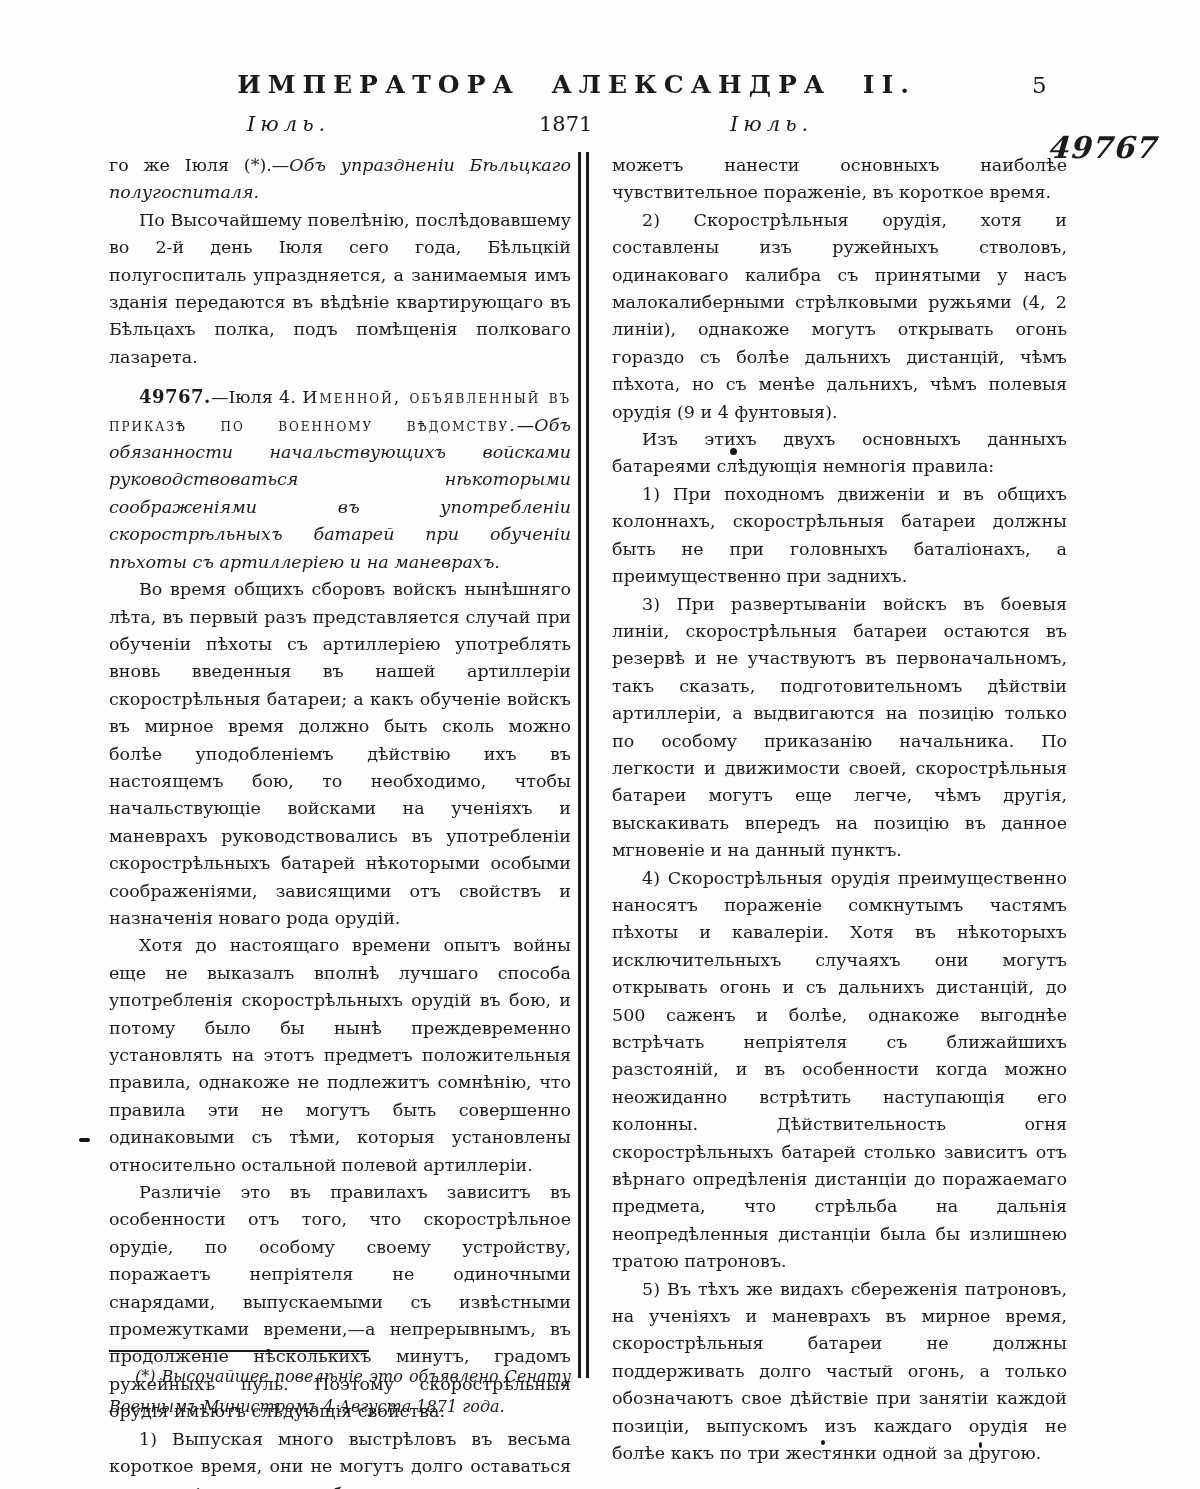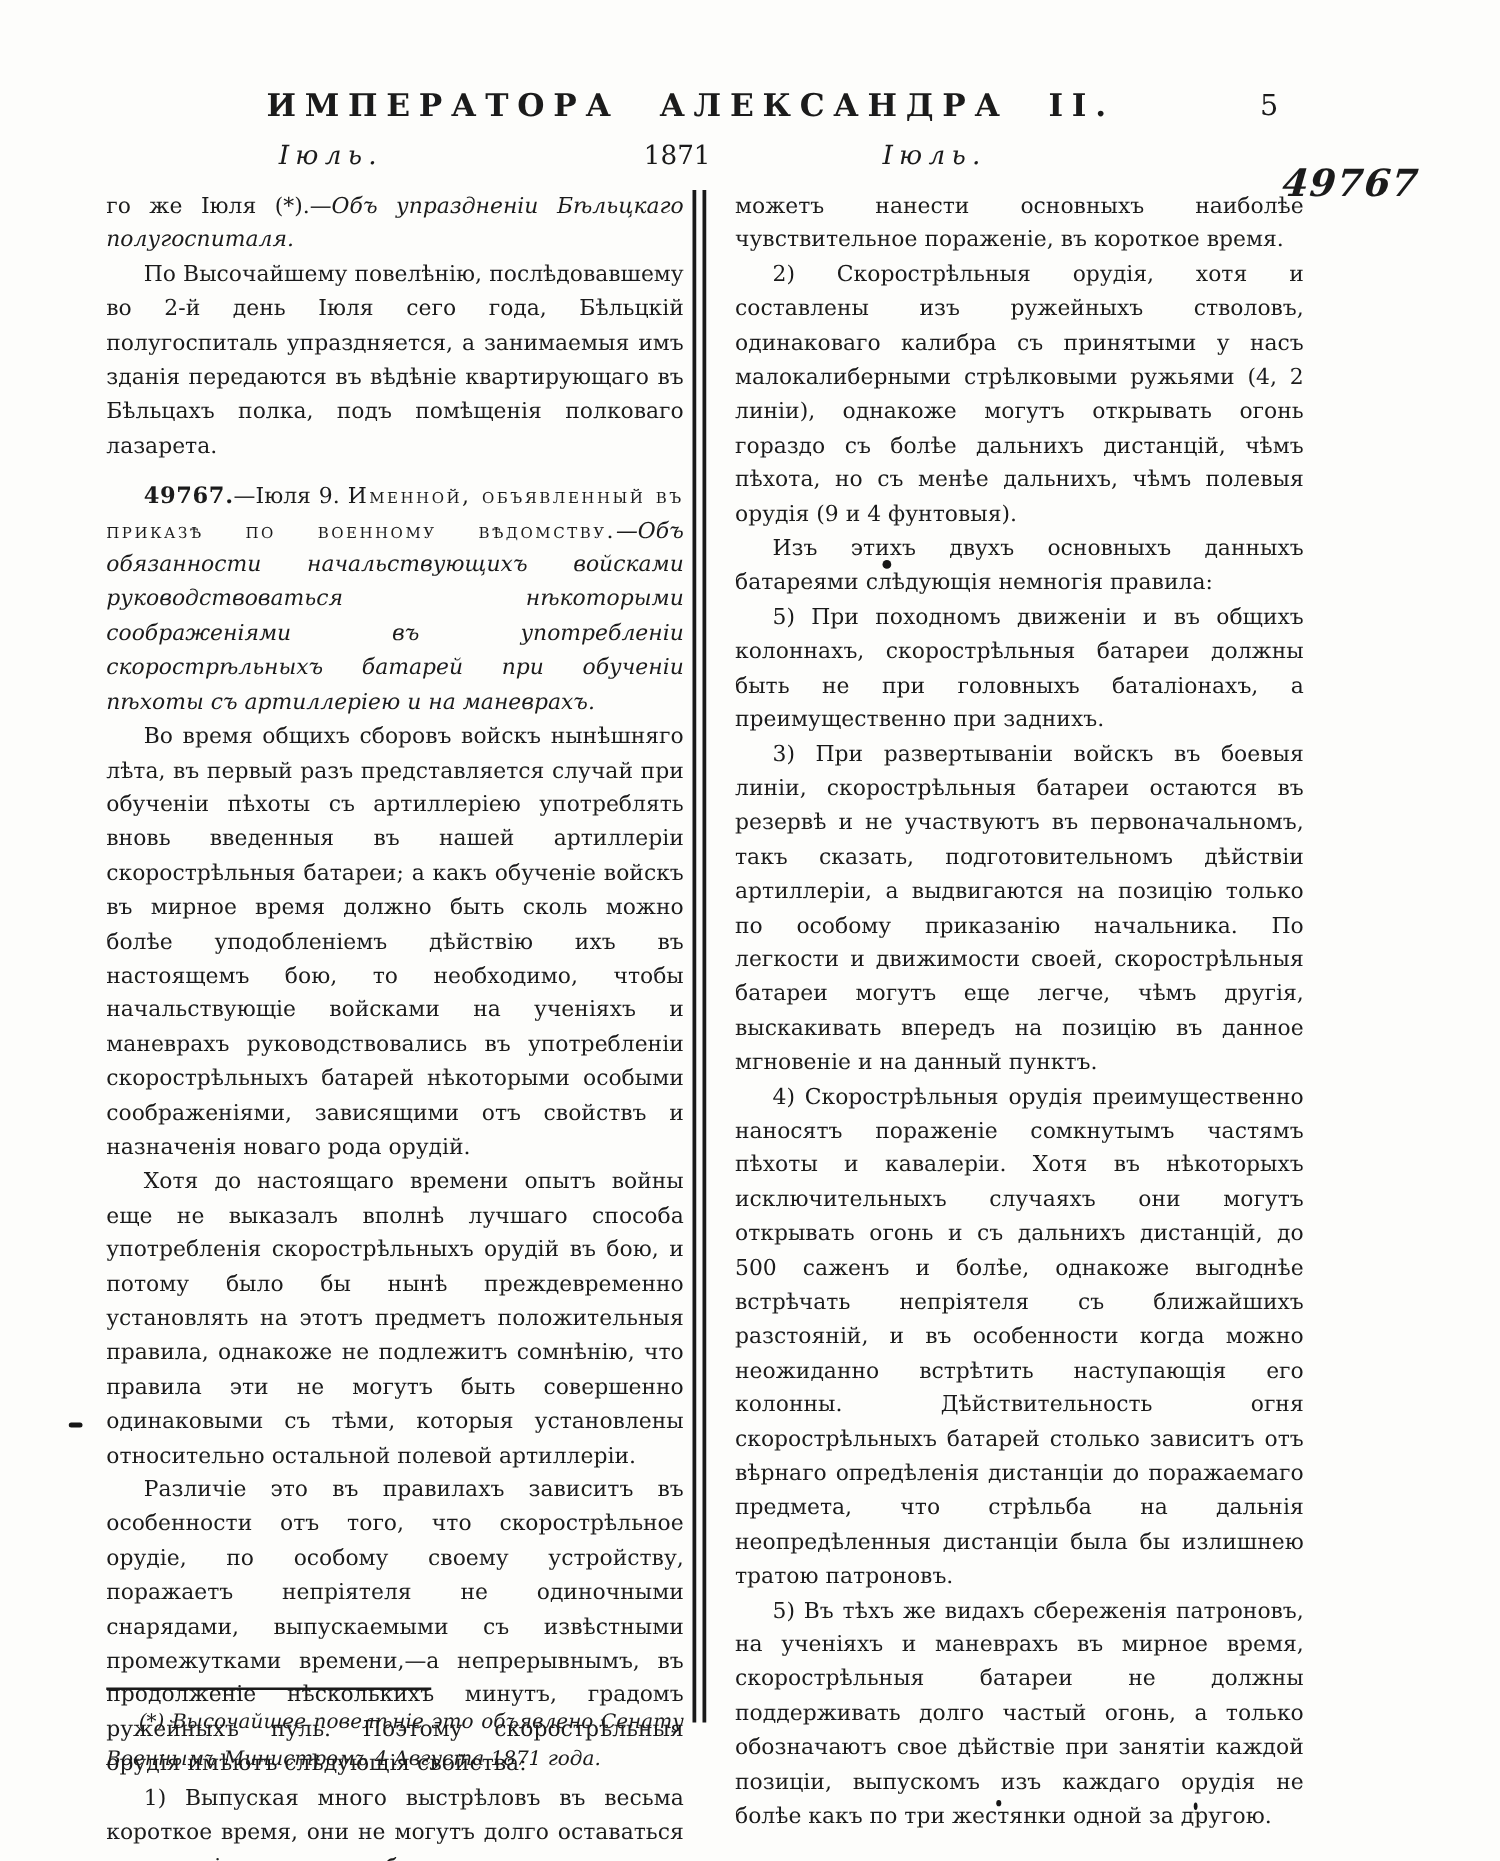--- a/index.html
+++ b/index.html
@@ -4,21 +4,21 @@
 <style>
   * { margin:0; padding:0; box-sizing:border-box; }
   html, body { width:1200px; }
   body {
     height:1489px;
     background:#fdfdfb;
     font-family:"DejaVu Serif", serif;
     color:#1b1b1b;
     overflow:hidden;
   }
-  .page { position:relative; width:972px; height:1489px; }
+  .page { position:relative; width:972px; height:1489px;margin-left:24px; }
 
   
   .running-title {
     position:absolute; top:70px; left:85px; width:935px;
     text-align:center; font-size:25px; font-weight:bold;
     letter-spacing:7px; word-spacing:16px; white-space:nowrap;
   }
   .page-number { position:absolute; top:72px; left:1008px; font-size:23px; }
 
   
@@ -82,40 +82,40 @@
     <span class="date-right">Іюль.</span>
   </div>
 
   <div class="margin-number">49767</div>
 
   <div class="columns">
     <div class="col-left">
       <div class="col-body">
           <p class="para flush"><span class="seg-n">го же Іюля (*).—</span><span class="seg-i">Объ упраздненіи Бѣльцкаго полугоспиталя.</span></p>
           <p class="para indent"><span class="seg-n">По Высочайшему повелѣнію, послѣдовавшему во 2-й день Іюля сего года, Бѣльцкій полугоспиталь упраздняется, а занимаемыя имъ зданія передаются въ вѣдѣніе квартирующаго въ Бѣльцахъ полка, подъ помѣщенія полковаго лазарета.</span></p>
-          <p class="para indent section"><span class="seg-b">49767.</span><span class="seg-n">—Іюля 9. </span><span class="seg-sc">Именной, объявленный въ приказѣ по военному вѣдомству.</span><span class="seg-i">—Объ обязанности начальствующихъ войсками руководствоваться нѣкоторыми соображеніями въ употребленіи скорострѣльныхъ батарей при обученіи пѣхоты съ артиллеріею и на маневрахъ.</span></p>
+          <p class="para indent section"><span class="seg-b">49767.</span><span class="seg-n">—Іюля 4. </span><span class="seg-sc">Именной, объявленный въ приказѣ по военному вѣдомству.</span><span class="seg-i">—Объ обязанности начальствующихъ войсками руководствоваться нѣкоторыми соображеніями въ употребленіи скорострѣльныхъ батарей при обученіи пѣхоты съ артиллеріею и на маневрахъ.</span></p>
           <p class="para indent"><span class="seg-n">Во время общихъ сборовъ войскъ нынѣшняго лѣта, въ первый разъ представляется случай при обученіи пѣхоты съ артиллеріею употреблять вновь введенныя въ нашей артиллеріи скорострѣльныя батареи; а какъ обученіе войскъ въ мирное время должно быть сколь можно болѣе уподобленіемъ дѣйствію ихъ въ настоящемъ бою, то необходимо, чтобы начальствующіе войсками на ученіяхъ и маневрахъ руководствовались въ употребленіи скорострѣльныхъ батарей нѣкоторыми особыми соображеніями, зависящими отъ свойствъ и назначенія новаго рода орудій.</span></p>
           <p class="para indent"><span class="seg-n">Хотя до настоящаго времени опытъ войны еще не выказалъ вполнѣ лучшаго способа употребленія скорострѣльныхъ орудій въ бою, и потому было бы нынѣ преждевременно установлять на этотъ предметъ положительныя правила, однакоже не подлежитъ сомнѣнію, что правила эти не могутъ быть совершенно одинаковыми съ тѣми, которыя установлены относительно остальной полевой артиллеріи.</span></p>
           <p class="para indent"><span class="seg-n">Различіе это въ правилахъ зависитъ въ особенности отъ того, что скорострѣльное орудіе, по особому своему устройству, поражаетъ непріятеля не одиночными снарядами, выпускаемыми съ извѣстными промежутками времени,—а непрерывнымъ, въ продолженіе нѣсколькихъ минутъ, градомъ ружейныхъ пуль. Поэтому скорострѣльныя орудія имѣютъ слѣдующія свойства:</span></p>
           <p class="para indent"><span class="seg-n">1) Выпуская много выстрѣловъ въ весьма короткое время, они не могутъ долго оставаться на позиціи, а должны быть выдвигаемы только въ извѣстныя рѣшительныя минуты боя, когда огонь ихъ</span></p>
         </div>
       <div class="footnote-block">
         <div class="footnote-rule"></div>
         <div class="footnote-text">
             <p class="para indent"><span class="seg-i">(*) Высочайшее повелѣніе это объявлено Сенату Военнымъ Министромъ 4 Августа 1871 года.</span></p>
           </div>
       </div>
     </div>
     <div class="divider"></div>
     <div class="col-right">
       <div class="col-body">
           <p class="para flush"><span class="seg-n">можетъ нанести основныхъ наиболѣе чувствительное пораженіе, въ короткое время.</span></p>
           <p class="para indent"><span class="seg-n">2) Скорострѣльныя орудія, хотя и составлены изъ ружейныхъ стволовъ, одинаковаго калибра съ принятыми у насъ малокалиберными стрѣлковыми ружьями (4, 2 линіи), однакоже могутъ открывать огонь гораздо съ болѣе дальнихъ дистанцій, чѣмъ пѣхота, но съ менѣе дальнихъ, чѣмъ полевыя орудія (9 и 4 фунтовыя).</span></p>
           <p class="para indent"><span class="seg-n">Изъ этихъ двухъ основныхъ данныхъ батареями слѣдующія немногія правила:</span></p>
-          <p class="para indent"><span class="seg-n">5) При походномъ движеніи и въ общихъ колоннахъ, скорострѣльныя батареи должны быть не при головныхъ баталіонахъ, а преимущественно при заднихъ.</span></p>
+          <p class="para indent"><span class="seg-n">1) При походномъ движеніи и въ общихъ колоннахъ, скорострѣльныя батареи должны быть не при головныхъ баталіонахъ, а преимущественно при заднихъ.</span></p>
           <p class="para indent"><span class="seg-n">3) При развертываніи войскъ въ боевыя линіи, скорострѣльныя батареи остаются въ резервѣ и не участвуютъ въ первоначальномъ, такъ сказать, подготовительномъ дѣйствіи артиллеріи, а выдвигаются на позицію только по особому приказанію начальника. По легкости и движимости своей, скорострѣльныя батареи могутъ еще легче, чѣмъ другія, выскакивать впередъ на позицію въ данное мгновеніе и на данный пунктъ.</span></p>
           <p class="para indent"><span class="seg-n">4) Скорострѣльныя орудія преимущественно наносятъ пораженіе сомкнутымъ частямъ пѣхоты и кавалеріи. Хотя въ нѣкоторыхъ исключительныхъ случаяхъ они могутъ открывать огонь и съ дальнихъ дистанцій, до 500 саженъ и болѣе, однакоже выгоднѣе встрѣчать непріятеля съ ближайшихъ разстояній, и въ особенности когда можно неожиданно встрѣтить наступающія его колонны. Дѣйствительность огня скорострѣльныхъ батарей столько зависитъ отъ вѣрнаго опредѣленія дистанціи до поражаемаго предмета, что стрѣльба на дальнія неопредѣленныя дистанціи была бы излишнею тратою патроновъ.</span></p>
           <p class="para indent"><span class="seg-n">5) Въ тѣхъ же видахъ сбереженія патроновъ, на ученіяхъ и маневрахъ въ мирное время, скорострѣльныя батареи не должны поддерживать долго частый огонь, а только обозначаютъ свое дѣйствіе при занятіи каждой позиціи, выпускомъ изъ каждаго орудія не болѣе какъ по три жестянки одной за другою.</span></p>
         </div>
     </div>
   </div>
 
   <div class="ink-spot spot-1"></div>
   <div class="ink-spot spot-2"></div>
   <div class="ink-spot spot-3"></div>

